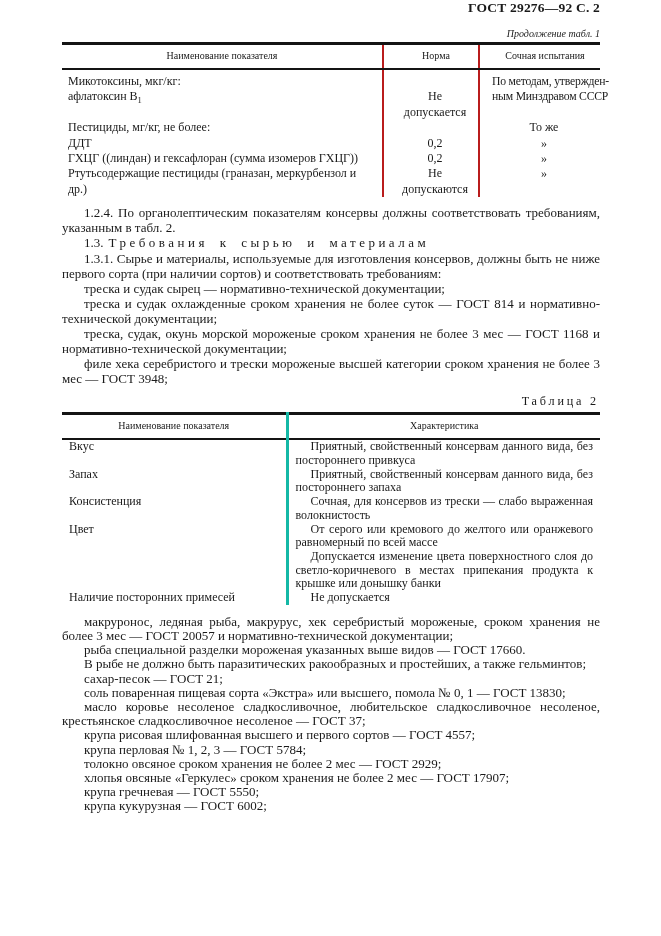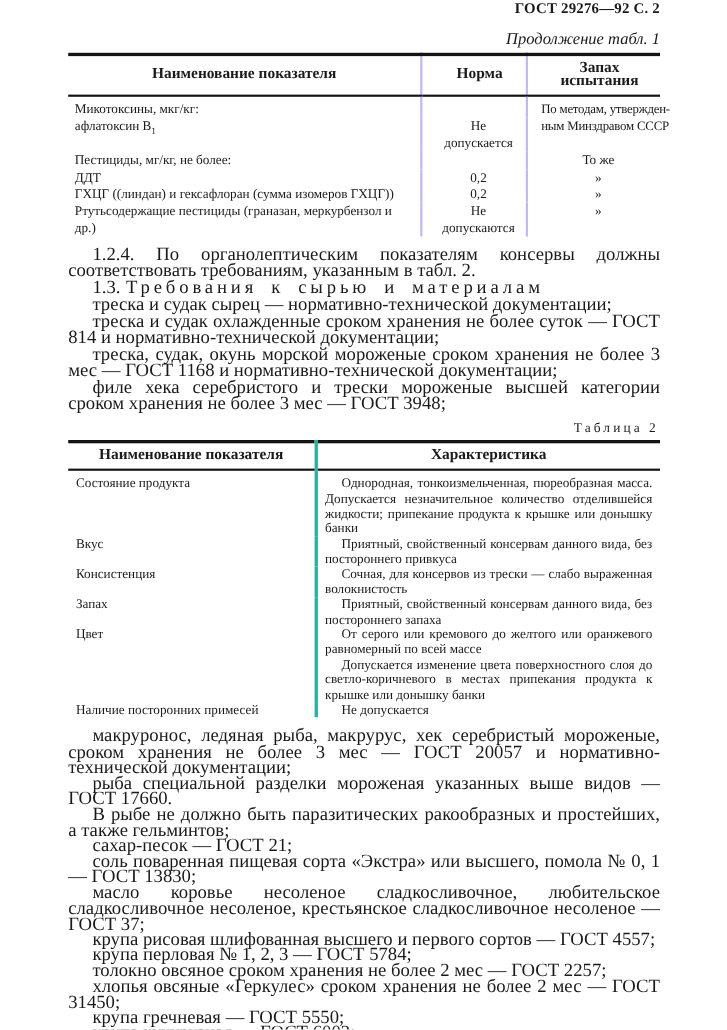--- a/index.html
+++ b/index.html
@@ -10,49 +10,49 @@
     color:#1a1a1a;
     position:relative;
     overflow:hidden;
   }
   .content{margin:0 61px 0 62px;width:538px;}
   .gost-header{
     text-align:right;font-weight:bold;font-size:13.5px;
     letter-spacing:.2px;
   }
   .tbl1-caption{
-    text-align:right;font-style:italic;font-size:15px;
+    text-align:right;font-style:italic;font-size:10px;
     margin-top:12px;margin-bottom:3px;
   }
   table{width:100%;border-collapse:collapse;table-layout:fixed;}
   table.t1{border-top:3px solid #141414;}
   table.t2{border-top:3px solid #141414;}
   th{
-    font-weight:bold;font-size:14px;line-height:12px;
+    font-weight:normal;font-size:10px;line-height:12px;
     padding:5px 2px 6px;text-align:center;
     border-bottom:2px solid #141414;
   }
-  .t1 .vline{border-left:2px solid #c4b5fd;padding-left:12px;}
+  .t1 .vline{border-left:2px solid #b91c1c;padding-left:12px;}
   .t2 .vline{border-left:3px solid #14b8a6;}
   .t1 td{
     font-size:12px;line-height:15.4px;vertical-align:top;
     padding:0 4px 0 6px;
   }
   .t1 tr.first td{padding-top:4px;}
   .cellc{text-align:center;}
   .method-note span{display:block;white-space:nowrap;font-size:11.7px;line-height:15.4px;letter-spacing:-.2px;}
   .t2 td{
     font-size:12px;line-height:13.7px;vertical-align:top;
     padding:0 5px 0 7px;
   }
   .t2 tr.first td{padding-top:5px;}
   .t2 td.char p{margin:0;text-indent:15px;text-align:justify;padding-right:2px;}
   .para{
     margin:0;text-indent:22px;text-align:justify;
-    font-size:17px;line-height:15.1px;
+    font-size:13px;line-height:15.1px;
   }
   .sec1{margin-top:8px;}
   .sec2{margin-top:10px;}
   .sec2 .para{line-height:14.2px;}
   .sp{letter-spacing:3.5px;word-spacing:5px;margin-left:5px;}
   .tbl2-caption{
     text-align:right;font-size:12.2px;letter-spacing:2.8px;
     margin:8px 1px 3px 0;
   }
   sub{font-size:8.5px;line-height:0;}
@@ -69,21 +69,21 @@
   <table class="t1">
     <colgroup>
         <col style="width:321px">
         <col style="width:96px">
         <col style="width:121px">
       </colgroup>
     <thead>
       <tr>
         <th>Наименование показателя</th>
         <th class="vline">Норма</th>
-        <th class="vline">Запах испытания</th>
+        <th class="vline">Сочная испытания</th>
       </tr>
     </thead>
     <tbody>
       <tr class="first">
         <td>Микотоксины, мкг/кг:</td>
         <td class="vline cellc"></td>
         <td class="vline method-note" rowspan="2">
           <span>По методам, утвержден-</span>
           <span>ным Минздравом СССР</span>
         </td>
@@ -111,62 +111,57 @@
         <td>Ртутьсодержащие пестициды (граназан, меркурбензол и др.)</td>
         <td class="vline cellc">Не допускаются</td>
         <td class="vline cellc">»</td>
       </tr>
     </tbody>
   </table>
 
   <div class="sec1">
     <p class="para">1.2.4. По органолептическим показателям консервы должны соответствовать требованиям, указанным в табл. 2.</p>
     <p class="para"><span>1.3.</span><span class="sp">Требования к сырью и материалам</span></p>
+    <p class="para">1.3.1. Сырье и материалы, используемые для изготовления консервов, должны быть не ниже первого сорта (при наличии сортов) и соответствовать требованиям:</p>
     <p class="para">треска и судак сырец — нормативно-технической документации;</p>
     <p class="para">треска и судак охлажденные сроком хранения не более суток — ГОСТ 814 и нормативно-технической документации;</p>
     <p class="para">треска, судак, окунь морской мороженые сроком хранения не более 3 мес — ГОСТ 1168 и нормативно-технической документации;</p>
     <p class="para">филе хека серебристого и трески мороженые высшей категории сроком хранения не более 3 мес — ГОСТ 3948;</p>
   </div>
 
   <div class="tbl2-caption">Таблица 2</div>
 
   <table class="t2">
     <colgroup>
         <col style="width:225px">
         <col style="width:313px">
       </colgroup>
     <thead>
       <tr>
         <th>Наименование показателя</th>
         <th class="vline">Характеристика</th>
       </tr>
     </thead>
     <tbody>
-      <tr class="first">
-        <td>Состояние продукта</td>
-        <td class="vline char">
-          <p>Однородная, тонкоизмельченная, пюреобразная масса. Допускается незначительное количество отделившейся жидкости; припекание продукта к крышке или донышку банки</p>
-        </td>
-      </tr>
       <tr>
         <td>Вкус</td>
         <td class="vline char">
           <p>Приятный, свойственный консервам данного вида, без постороннего привкуса</p>
         </td>
       </tr>
       <tr>
+        <td>Запах</td>
+        <td class="vline char">
+          <p>Приятный, свойственный консервам данного вида, без постороннего запаха</p>
+        </td>
+      </tr>
+      <tr>
         <td>Консистенция</td>
         <td class="vline char">
           <p>Сочная, для консервов из трески — слабо выраженная волокнистость</p>
-        </td>
-      </tr>
-      <tr>
-        <td>Запах</td>
-        <td class="vline char">
-          <p>Приятный, свойственный консервам данного вида, без постороннего запаха</p>
         </td>
       </tr>
       <tr>
         <td>Цвет</td>
         <td class="vline char">
           <p>От серого или кремового до желтого или оранжевого равномерный по всей массе</p>
           <p>Допускается изменение цвета поверхностного слоя до светло-коричневого в местах припекания продукта к крышке или донышку банки</p>
         </td>
       </tr>
       <tr>
@@ -180,19 +175,19 @@
 
   <div class="sec2">
     <p class="para">макруронос, ледяная рыба, макрурус, хек серебристый мороженые, сроком хранения не более 3 мес — ГОСТ 20057 и нормативно-технической документации;</p>
     <p class="para">рыба специальной разделки мороженая указанных выше видов — ГОСТ 17660.</p>
     <p class="para">В рыбе не должно быть паразитических ракообразных и простейших, а также гельминтов;</p>
     <p class="para">сахар-песок — ГОСТ 21;</p>
     <p class="para">соль поваренная пищевая сорта «Экстра» или высшего, помола № 0, 1 — ГОСТ 13830;</p>
     <p class="para">масло коровье несоленое сладкосливочное, любительское сладкосливочное несоленое, крестьянское сладкосливочное несоленое — ГОСТ 37;</p>
     <p class="para">крупа рисовая шлифованная высшего и первого сортов — ГОСТ 4557;</p>
     <p class="para">крупа перловая № 1, 2, 3 — ГОСТ 5784;</p>
-    <p class="para">толокно овсяное сроком хранения не более 2 мес — ГОСТ 2257;</p>
-    <p class="para">хлопья овсяные «Геркулес» сроком хранения не более 2 мес — ГОСТ 31450;</p>
+    <p class="para">толокно овсяное сроком хранения не более 2 мес — ГОСТ 2929;</p>
+    <p class="para">хлопья овсяные «Геркулес» сроком хранения не более 2 мес — ГОСТ 17907;</p>
     <p class="para">крупа гречневая — ГОСТ 5550;</p>
     <p class="para">крупа кукурузная — ГОСТ 6002;</p>
   </div>
 
 </div>
 
 </body></html>

